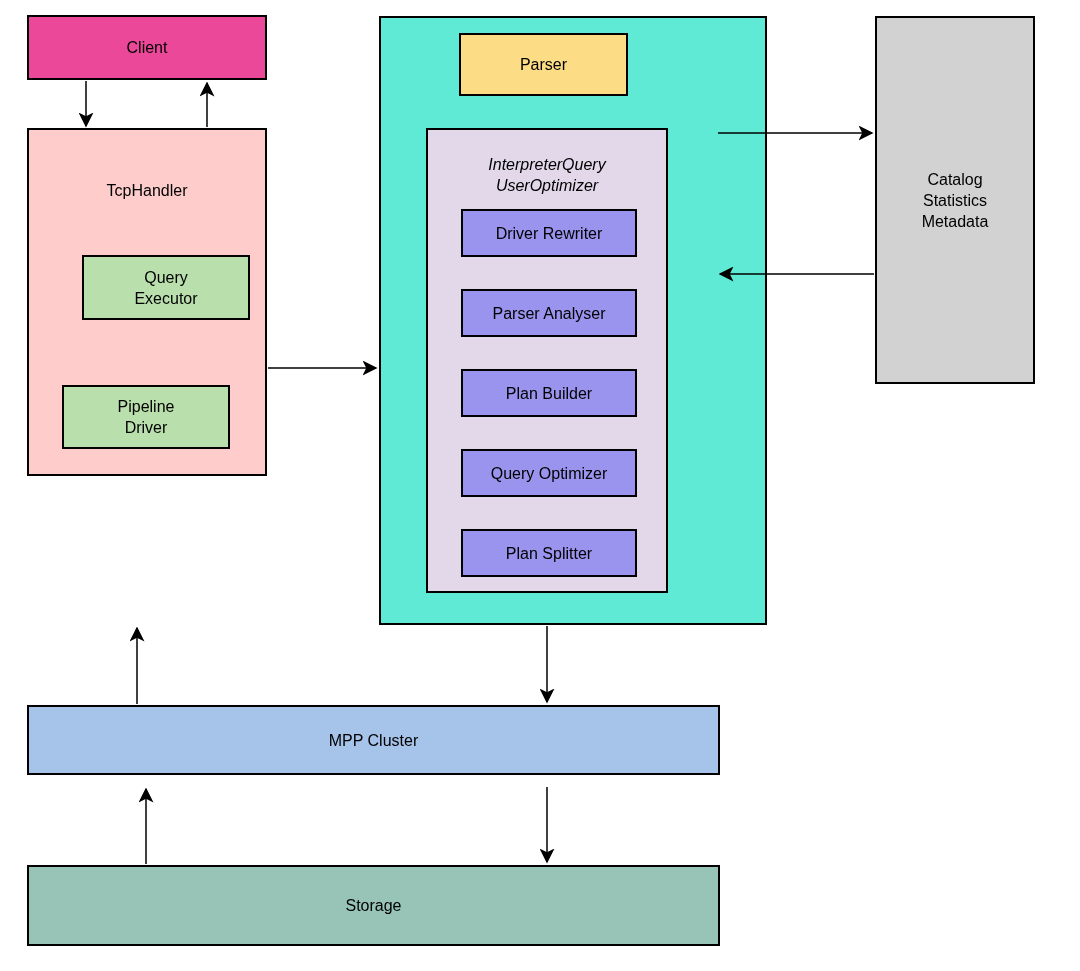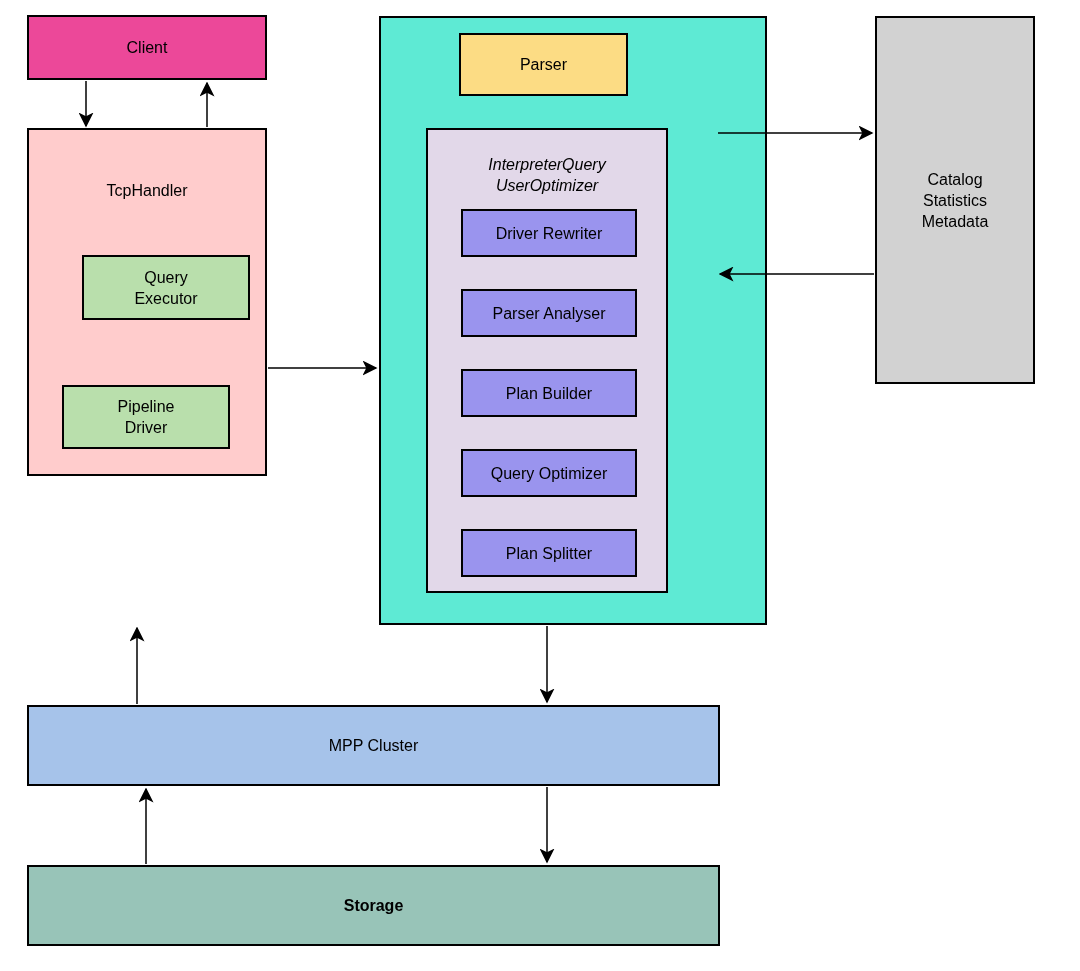--- a/index.html
+++ b/index.html
@@ -104,25 +104,25 @@
       </div>
     </div>
   </div>
 
   <div class="node center" style="left: 875px; top: 16px; width: 160px; height: 368px; background-color: rgb(210, 210, 210);">
     <div class="label">Catalog
 Statistics
 Metadata</div>
   </div>
 
-  <div class="node center" style="left: 27px; top: 705px; width: 693px; height: 81px; background-color: rgb(166, 195, 234);">
+  <div class="node center" style="left: 27px; top: 705px; width: 693px; height: 70px; background-color: rgb(166, 195, 234);">
     <div class="label">MPP Cluster</div>
   </div>
 
-  <div class="node center" style="left: 27px; top: 865px; width: 693px; height: 81px; background-color: rgb(152, 196, 184); font-weight: bold;">
+  <div class="node center" style="left: 27px; top: 865px; width: 693px; height: 81px; background-color: rgb(152, 196, 184);">
     <div class="label">Storage</div>
   </div>
 
   <svg id="edge-layer" viewBox="0 0 1080 971" xmlns="http://www.w3.org/2000/svg">
     <defs>
       <marker id="arrowhead" markerWidth="10" markerHeight="10" refX="9" refY="5" orient="auto" markerUnits="strokeWidth">
         <path d="M0,0 L10,5 L0,10 L2.5,5 Z" fill="#000000"></path>
       </marker>
     </defs>
     <g id="edge-group">

